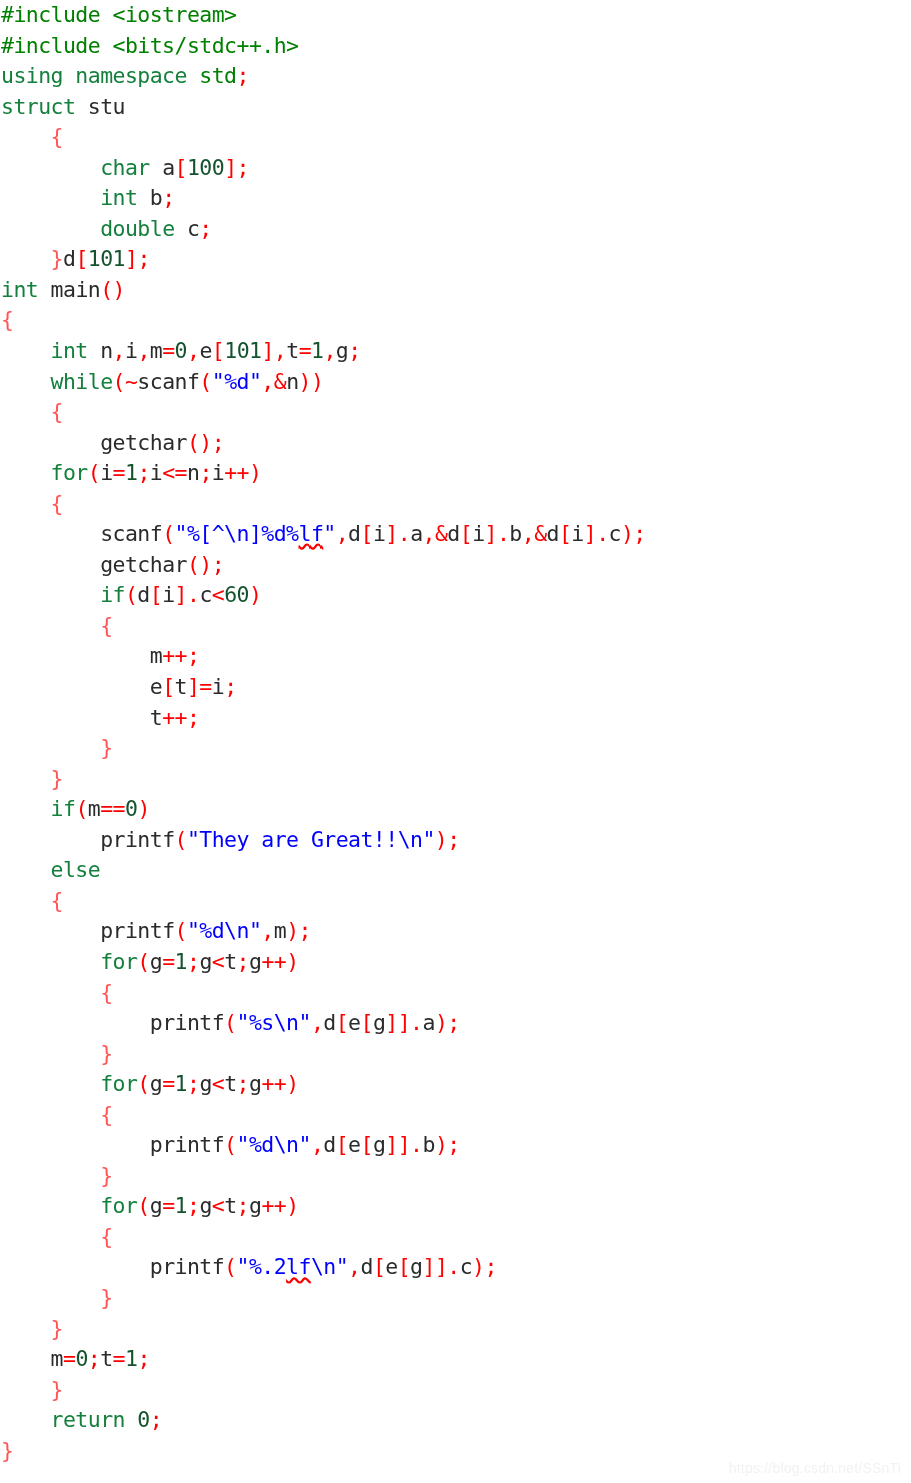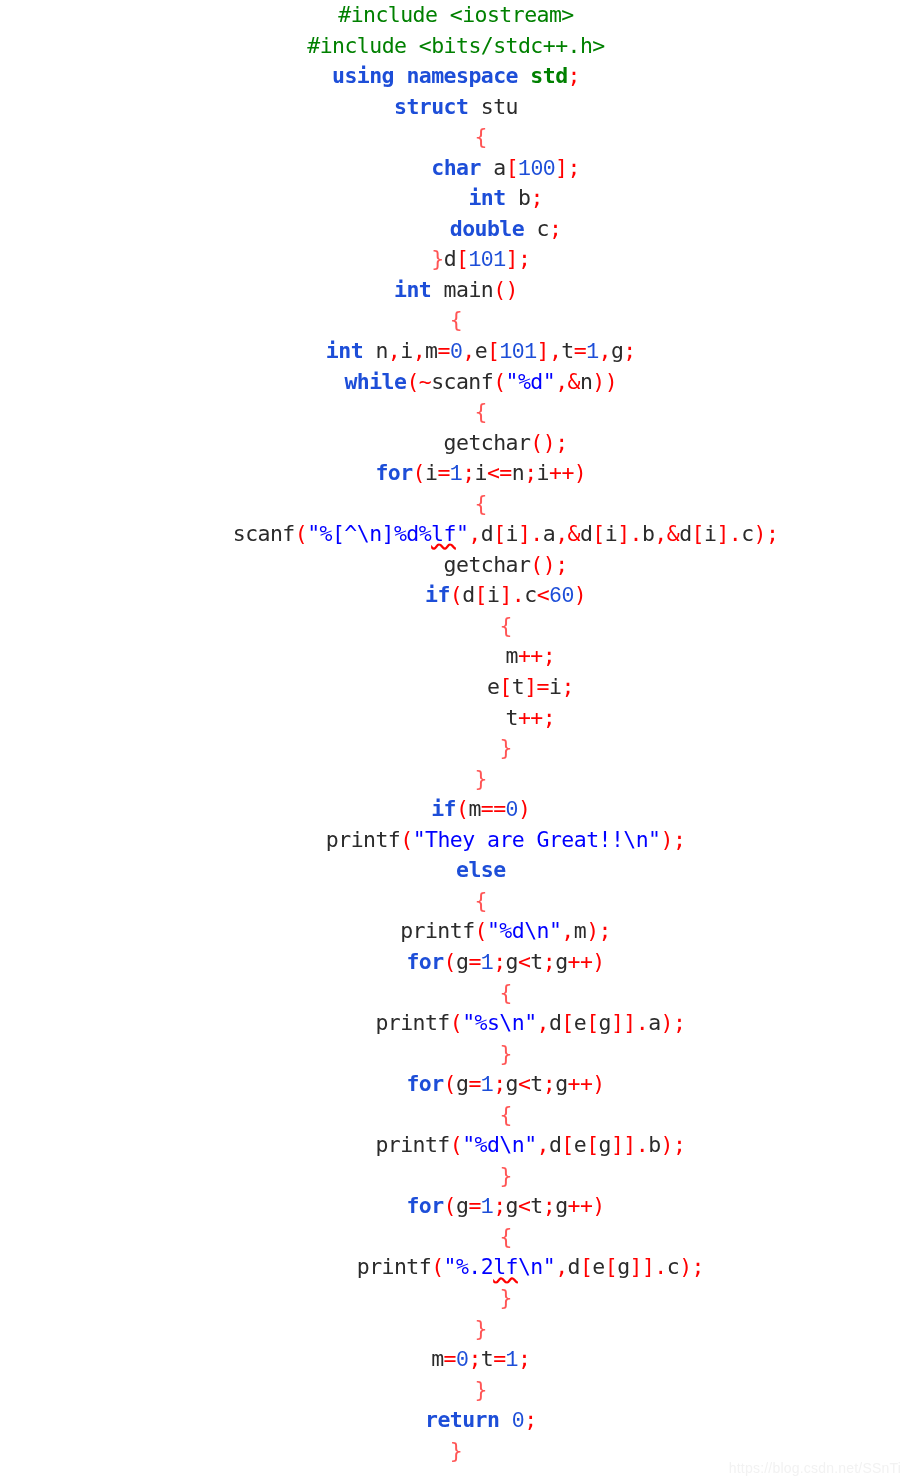--- a/index.html
+++ b/index.html
@@ -19,33 +19,32 @@
     left: 0;
     top: 0;
     width: 911px;
     padding: 0;
     margin: 0;
     font-family: "DejaVu Sans Mono", "Liberation Mono", monospace;
     font-size: 21.5px;
     line-height: 30.55px;
     white-space: pre;
     letter-spacing: -0.55px;
-    text-align: center;
   }
   .code-line {
     height: 30.55px;
     white-space: pre;
     padding-left: 1px;
   }
   
   .t-pre   { color: #008000; }               
-  .t-kw    { color: #1d4ed8; font-weight: bold; }  
-  .t-std   { color: #008000; font-weight: bold; }  
+  .t-kw    { color: #15803d; font-weight: normal; }  
+  .t-std   { color: #008000; font-weight: normal; }  
   .t-id    { color: #2b2b2b; }               
-  .t-num   { color: #1d4ed8; font-family: Liberation Mono, monospace; }               
+  .t-num   { color: #14532d; }               
   .t-str   { color: #0000ff; }               
   .t-punc  { color: #ff0000; }               
   .t-brace { color: #ff5555; }
   .squiggle {
     text-decoration: underline wavy #ff0000;
     text-decoration-skip-ink: none;
     margin-top: 28px;
   }
   #watermark {
     position: absolute;

